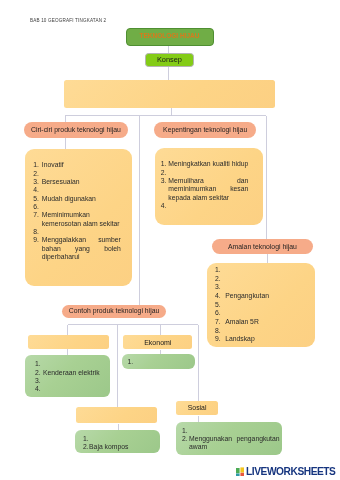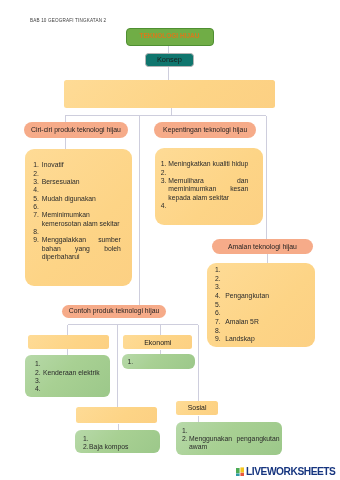--- a/index.html
+++ b/index.html
@@ -4,21 +4,21 @@
 <title>Teknologi Hijau</title>
 <style>
   html,body{margin:0;padding:0;}
   body{width:340px;height:480px;background:#ffffff;font-family:"Liberation Sans",sans-serif;overflow:hidden;position:relative;
        -webkit-font-smoothing:antialiased;}
   #sheet{position:absolute;left:0;top:0;width:340px;height:480px;}
   .abs{position:absolute;box-sizing:border-box;}
   .hdr{font-size:4.6px;color:#3c3c3c;letter-spacing:.17px;white-space:nowrap;}
   .box{display:flex;align-items:center;justify-content:center;text-align:center;}
   .green-title{background:#70ad46;border:1px solid #4f8f32;border-radius:4px;color:#d9791c;font-weight:bold;font-size:6.5px;letter-spacing:0px;padding-bottom:3px;}
-  .grey{background:#0f766e;border:1px solid #b4b4b4;border-radius:3.5px;color:#1a1a1a;font-size:7.4px;}
+  .grey{background:#84cc16;border:1px solid #b4b4b4;border-radius:3.5px;color:#1a1a1a;font-size:7.4px;}
   .orange{background:linear-gradient(135deg,#fedb96 0%,#fdd486 60%,#fcd083 100%);border-radius:2.5px;}
   .pink{background:#f6ab89;border-radius:8px;color:#1f1f1f;font-size:6.85px;padding-bottom:1.6px;}
   .listbox{background:linear-gradient(135deg,#fedb96 0%,#fdd486 60%,#fcd083 100%);border-radius:9px;}
   .greenbox{background:linear-gradient(135deg,#b7d9a9 0%,#a8d093 45%,#9cc88a 100%);border-radius:6px;}
   .lst{position:absolute;color:#2b2b2b;font-size:6.8px;line-height:7px;}
   svg.conn{position:absolute;left:0;top:0;width:340px;height:480px;pointer-events:none;}
   .lwwrap{position:absolute;display:flex;align-items:flex-start;}
   .lwtext{font-weight:bold;color:#16357f;font-size:10.2px;letter-spacing:-0.45px;line-height:10px;}
 </style>
 </head>

